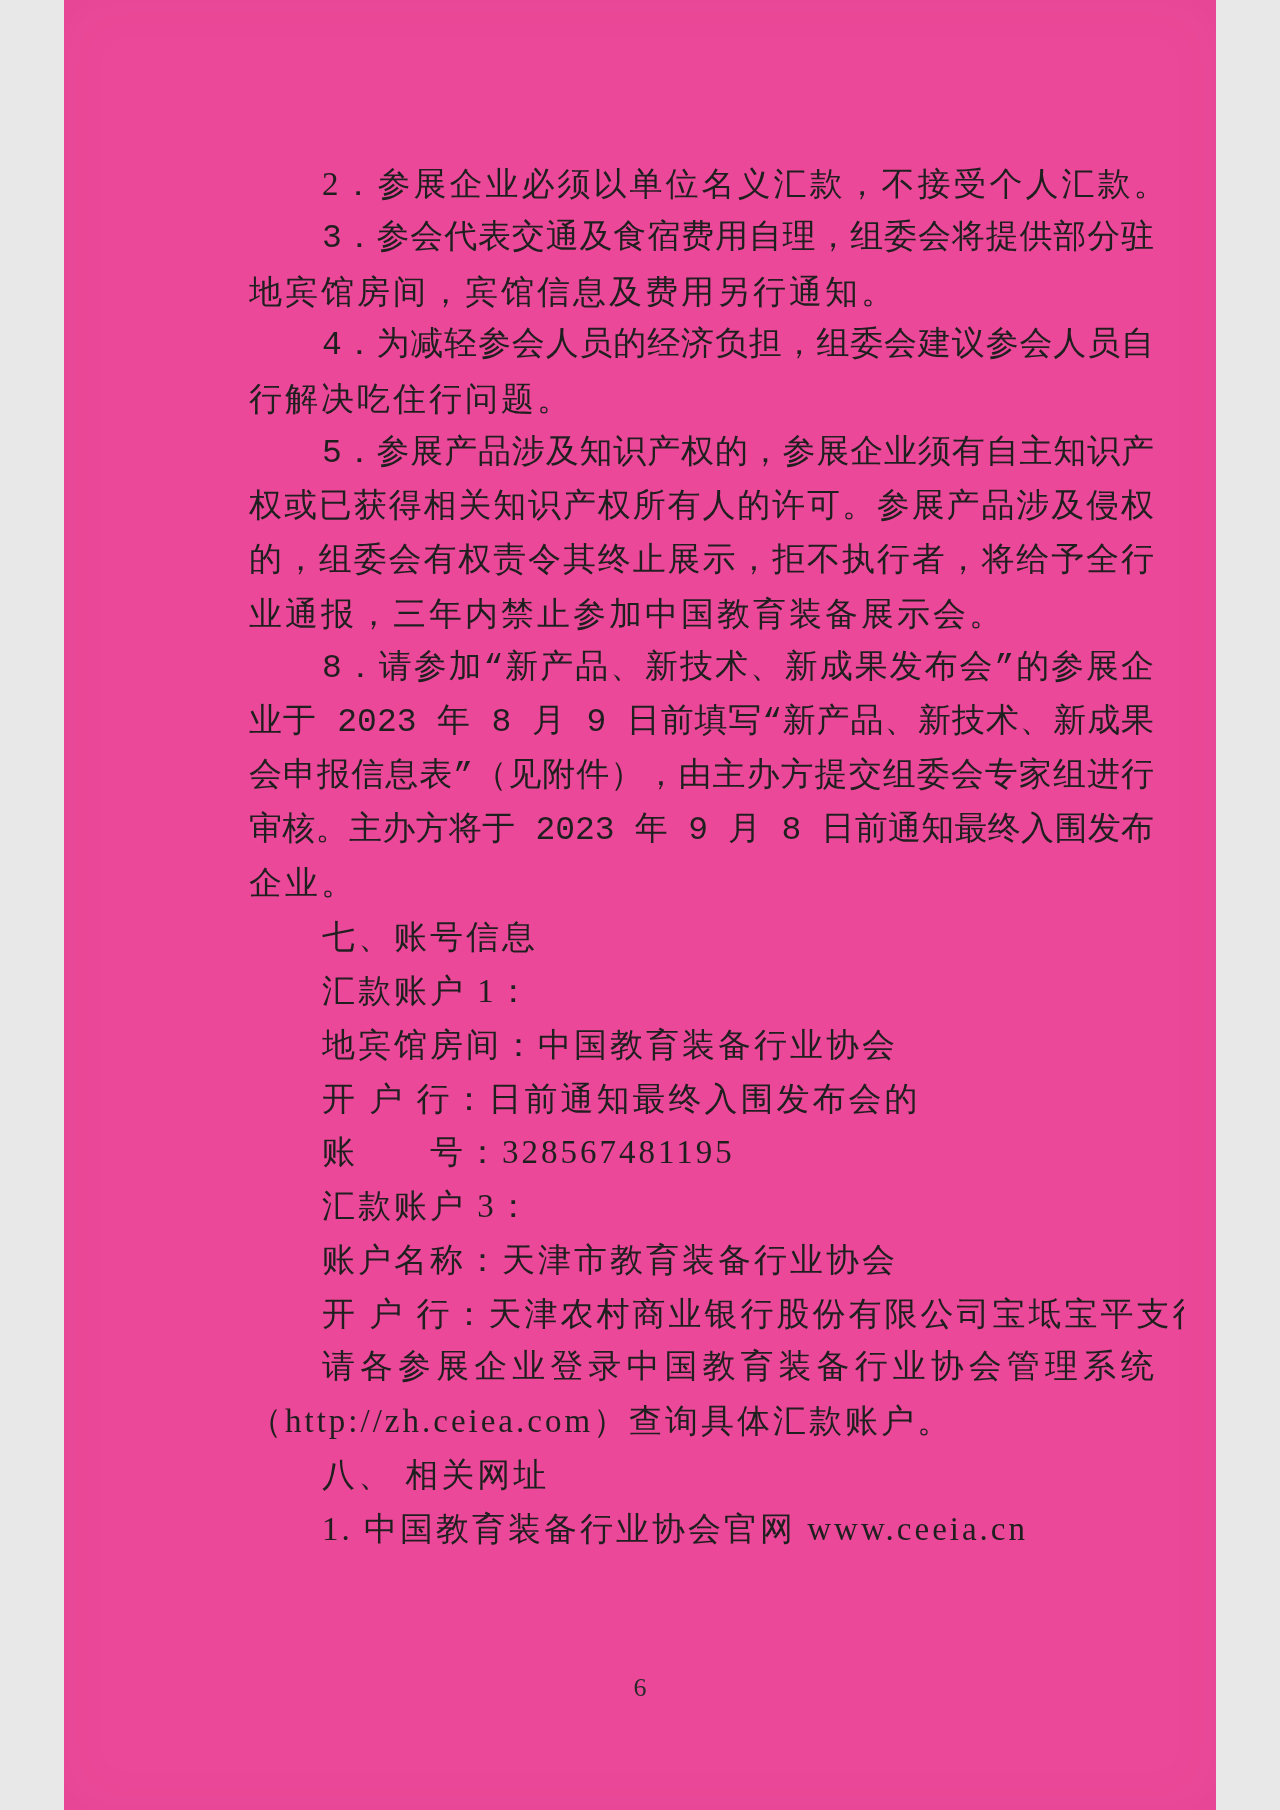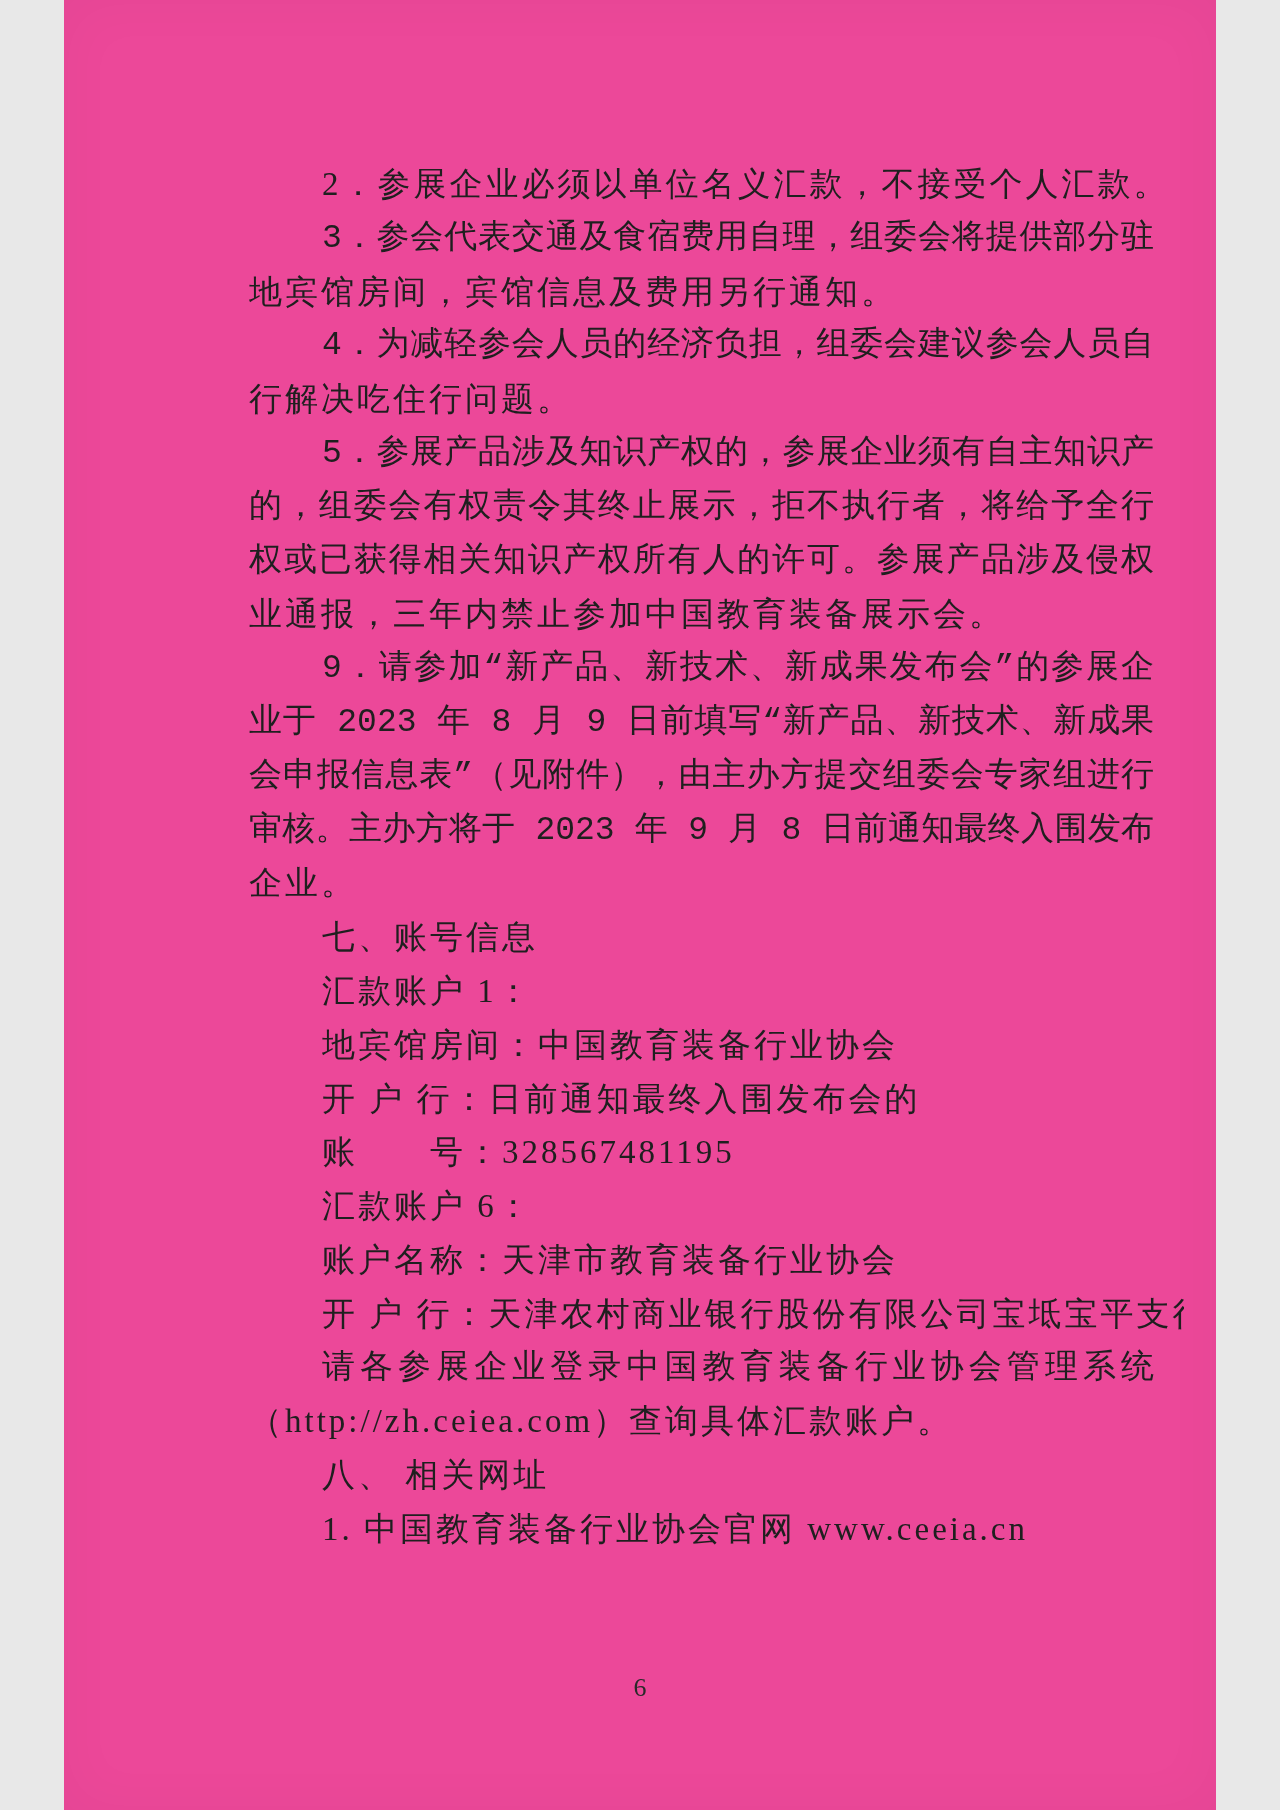--- a/index.html
+++ b/index.html
@@ -62,34 +62,34 @@
 <body>
 
 <div class="page">
   <div class="text-body">
       <div class="line indent">2．参展企业必须以单位名义汇款，不接受个人汇款。</div>
       <div class="line indent fill">3．参会代表交通及食宿费用自理，组委会将提供部分驻</div>
       <div class="line">地宾馆房间，宾馆信息及费用另行通知。</div>
       <div class="line indent fill">4．为减轻参会人员的经济负担，组委会建议参会人员自</div>
       <div class="line">行解决吃住行问题。</div>
       <div class="line indent fill">5．参展产品涉及知识产权的，参展企业须有自主知识产</div>
+      <div class="line fill">权或已获得相关知识产权所有人的许可。参展产品涉及侵权</div>
       <div class="line fill">的，组委会有权责令其终止展示，拒不执行者，将给予全行</div>
-      <div class="line fill">权或已获得相关知识产权所有人的许可。参展产品涉及侵权</div>
       <div class="line">业通报，三年内禁止参加中国教育装备展示会。</div>
-      <div class="line indent fill">9．请参加“新产品、新技术、新成果发布会”的参展企</div>
+      <div class="line indent fill">8．请参加“新产品、新技术、新成果发布会”的参展企</div>
       <div class="line fill">业于 2023 年 8 月 9 日前填写“新产品、新技术、新成果发布</div>
       <div class="line fill">会申报信息表”（见附件），由主办方提交组委会专家组进行</div>
       <div class="line fill">审核。主办方将于 2023 年 9 月 8 日前通知最终入围发布会的</div>
       <div class="line">企业。</div>
       <div class="line indent">七、账号信息</div>
       <div class="line indent">汇款账户 1：</div>
       <div class="line indent">地宾馆房间：中国教育装备行业协会</div>
       <div class="line indent">开 户 行：日前通知最终入围发布会的</div>
       <div class="line indent">账　　号：328567481195</div>
-      <div class="line indent">汇款账户 6：</div>
+      <div class="line indent">汇款账户 3：</div>
       <div class="line indent">账户名称：天津市教育装备行业协会</div>
       <div class="line indent">开 户 行：天津农村商业银行股份有限公司宝坻宝平支行</div>
       <div class="line indent fill">请各参展企业登录中国教育装备行业协会管理系统</div>
       <div class="line">（http://zh.ceiea.com）查询具体汇款账户。</div>
       <div class="line indent">八、 相关网址</div>
       <div class="line indent">1. 中国教育装备行业协会官网 www.ceeia.cn</div>
     </div>
   <div class="footer">
     <span class="page-number">6</span>
   </div>

